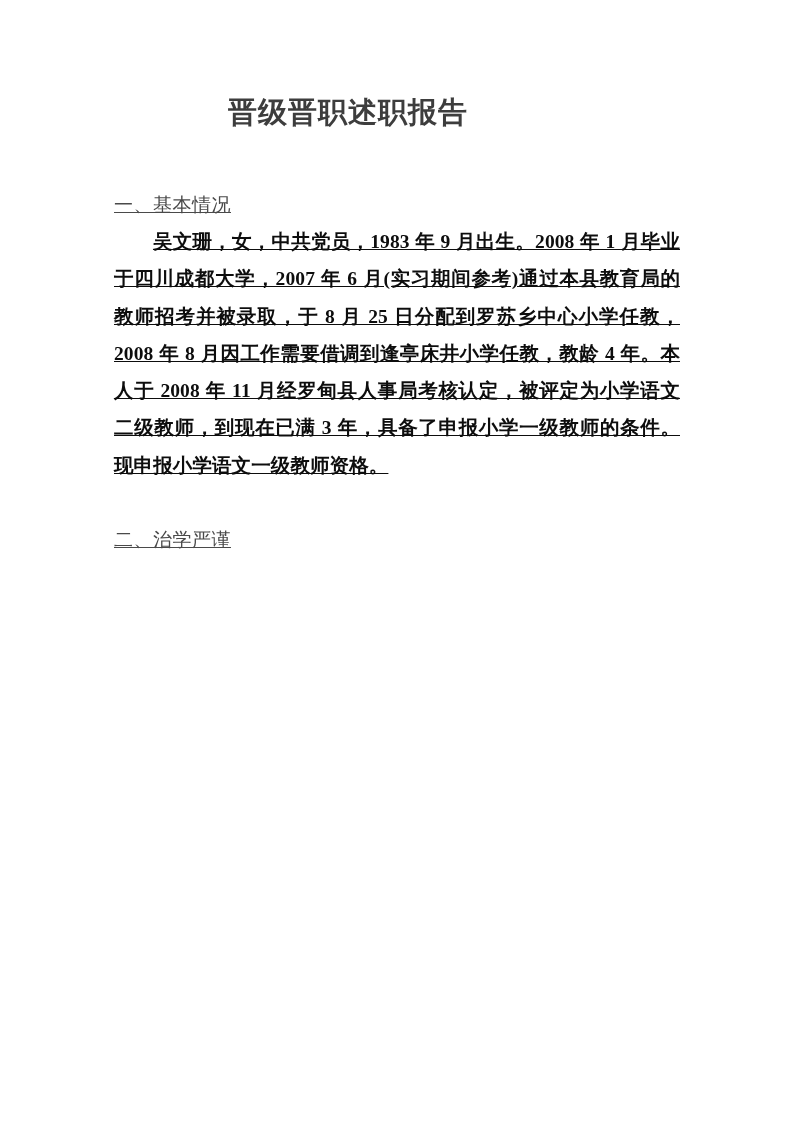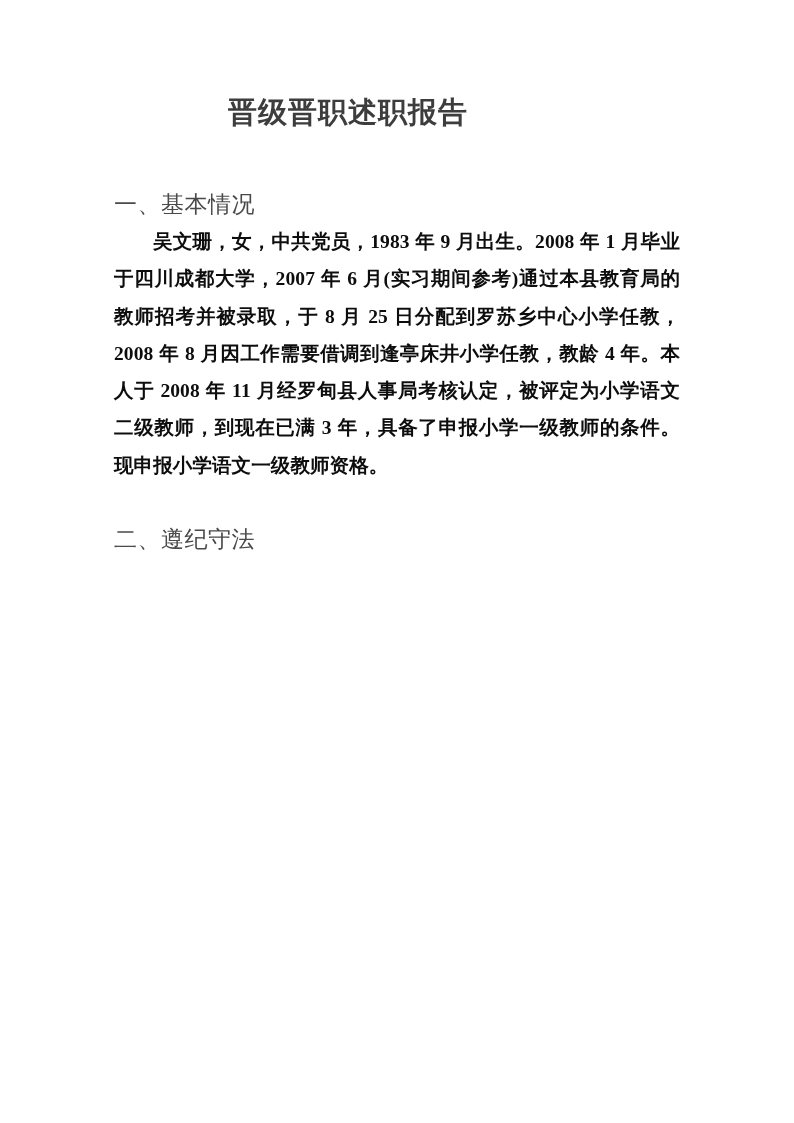--- a/index.html
+++ b/index.html
@@ -32,59 +32,61 @@
     line-height: 40px;
   }
   .body-area {
     position: absolute;
     left: 114px;
     top: 186px;
     width: 566px;
   }
   .section-heading {
     font-family: "Liberation Sans", "DejaVu Sans", sans-serif;
-    font-size: 23px;
+    font-size: 19px;
     font-weight: normal;
     color: #4a4a4a;
     line-height: 37px;
     letter-spacing: 0.5px;
     margin: 0;
     padding: 0;
+    text-decoration: underline;
   }
   .para {
     font-family: "Liberation Serif", "DejaVu Serif", serif;
     font-size: 19.5px;
     font-weight: bold;
     color: #0d0d0d;
     line-height: 37.3px;
     text-align: justify;
     text-justify: inter-ideograph;
     margin: 0;
     padding: 0;
     text-indent: 2em;
     letter-spacing: 0.1px;
     word-spacing: 0.5px;
+    text-decoration: underline;
   }
   .spacer-line { height: 37.3px; }
 </style>
 </head>
 <body>
 
 <div class="page">
 
   <div class="doc-title">晋级晋职述职报告</div>
 
   <div class="body-area">
 
     <div class="section">
       <div class="section-heading">一、基本情况</div>
       <p class="para">吴文珊，女，中共党员，1983 年 9 月出生。2008 年 1 月毕业于四川成都大学，2007 年 6 月(实习期间参考)通过本县教育局的教师招考并被录取，于 8 月 25 日分配到罗苏乡中心小学任教，2008 年 8 月因工作需要借调到逢亭床井小学任教，教龄 4 年。本人于 2008 年 11 月经罗甸县人事局考核认定，被评定为小学语文二级教师，到现在已满 3 年，具备了申报小学一级教师的条件。现申报小学语文一级教师资格。</p>
     </div>
 
     <div class="spacer-line"></div>
 
     <div class="section">
-      <div class="section-heading">二、遵纪守法</div>
+      <div class="section-heading">二、治学严谨</div>
     </div>
 
   </div>
 
 </div>
 
 </body></html>

